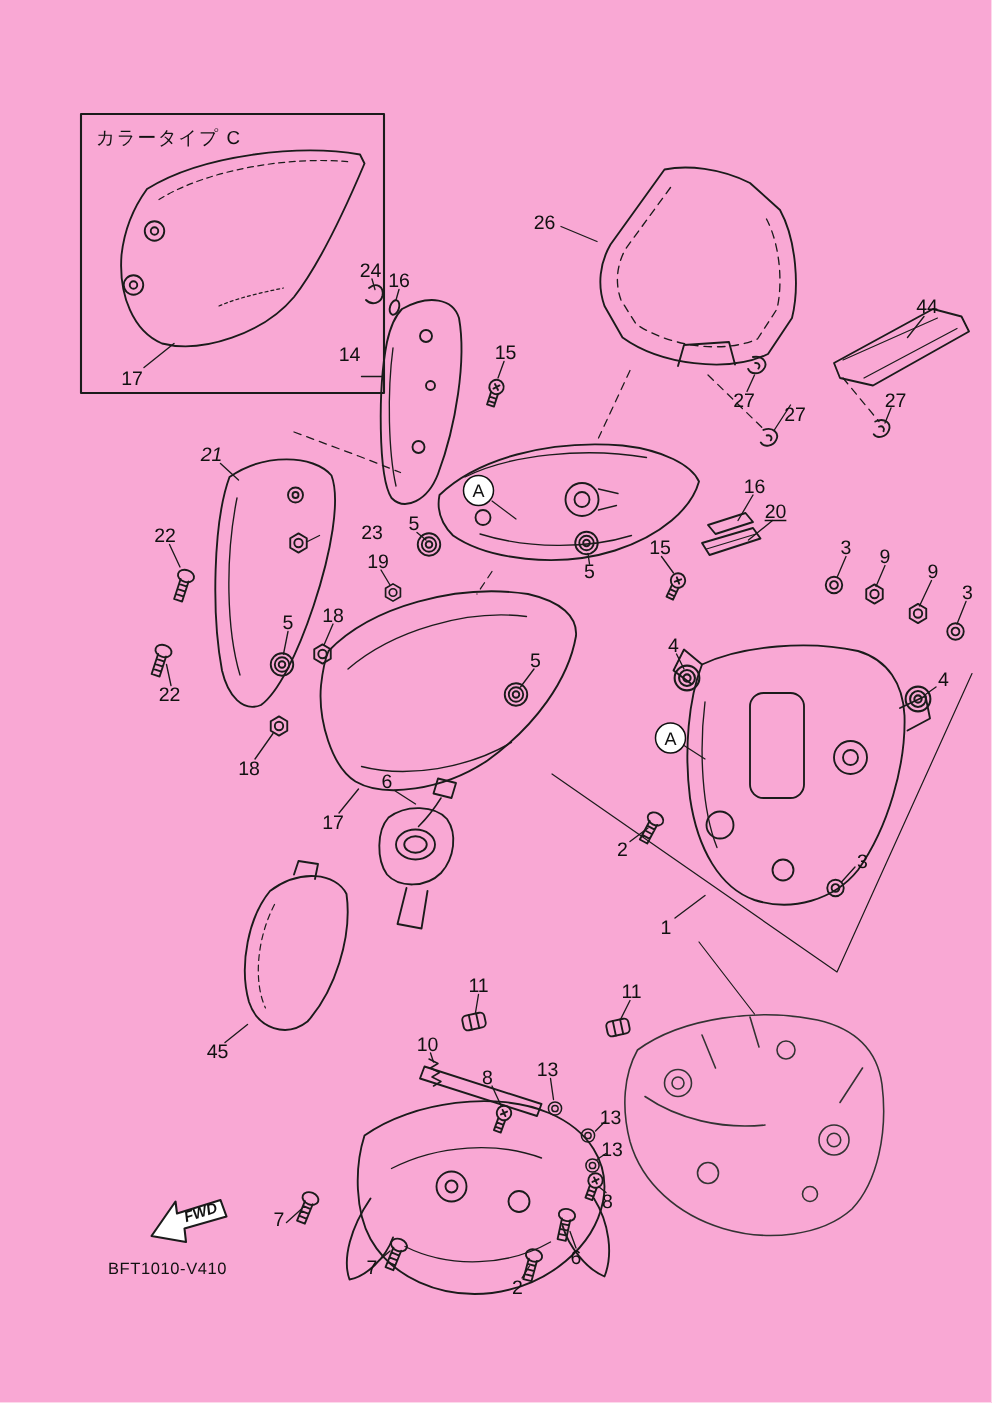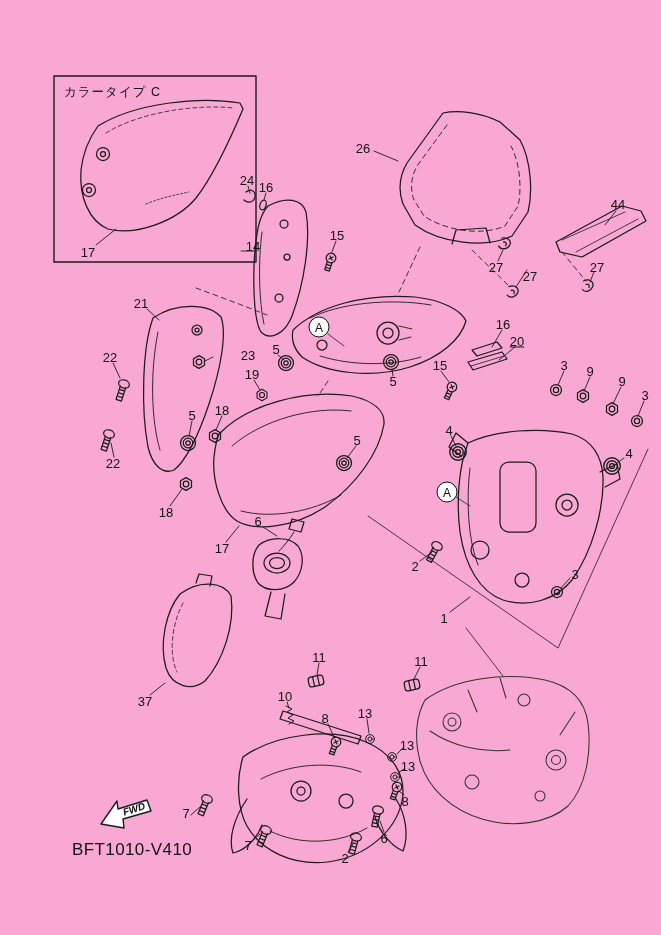--- a/index.html
+++ b/index.html
@@ -2,21 +2,21 @@
 <html><head>
 <meta charset="utf-8">
 <style>
   html,body{margin:0;padding:0;background:#ffffff;}
   .stage{position:relative;width:661px;height:935px;background:#f9a8d4;font-family:"Liberation Sans",sans-serif;overflow:hidden;}
   .stage svg{position:absolute;left:0;top:0;}
   .callout-layer{position:absolute;left:0;top:0;width:100%;height:100%;}
   .callout{position:absolute;transform:translate(-50%,-50%);font-size:13px;color:#111;white-space:nowrap;line-height:1;}
   .detail-marker{position:absolute;transform:translate(-50%,-50%);width:19px;height:19px;border:1.4px solid #111;border-radius:50%;display:flex;align-items:center;justify-content:center;font-size:12px;color:#111;background:#fff;line-height:1;}
   .colortype{position:absolute;left:64px;top:84px;font-size:12.5px;color:#111;letter-spacing:1px;}
-  .drawno{position:absolute;left:72px;top:840px;font-size:17px;color:#111;letter-spacing:.4px;text-align:center;}
+  .drawno{position:absolute;left:72px;top:840px;font-size:11px;color:#111;letter-spacing:.4px;text-align:center;}
   .fwd{position:absolute;left:134px;top:809px;transform:translate(-50%,-50%) rotate(-18deg);font-size:10px;font-weight:700;font-style:italic;color:#111;}
 </style>
 </head>
 <body>
 
 <div class="stage">
 
   <svg width="661" height="935" viewBox="0 0 661 935">
     <defs>
       <g id="washer">
@@ -201,26 +201,26 @@
   <div class="colortype">カラータイプ C</div>
   <div class="fwd">FWD</div>
   <div class="drawno">BFT1010-V410</div>
 
   <div class="callout-layer">
       <span class="callout" style="left: 88px; top: 252px;">17</span>
       <span class="callout" style="left: 363px; top: 148px;">26</span>
       <span class="callout" style="left: 618px; top: 204px;">44</span>
       <span class="callout" style="left: 247px; top: 180px;">24</span>
       <span class="callout" style="left: 266px; top: 187px;">16</span>
-      <span class="callout" style="left: 233px; top: 246px; margin-left: 20px;">14</span>
+      <span class="callout" style="left: 233px; top: 236px;">14</span>
       <span class="callout" style="left: 337px; top: 235px;">15</span>
       <span class="callout" style="left: 496px; top: 267px;">27</span>
       <span class="callout" style="left: 530px; top: 276px;">27</span>
       <span class="callout" style="left: 597px; top: 267px;">27</span>
-      <span class="callout" style="left: 141px; top: 303px;">21</span>
+      <span class="callout" style="left: 141px; top: 303px; font-style: italic;">21</span>
       <span class="callout" style="left: 110px; top: 357px;">22</span>
       <span class="callout" style="left: 220px; top: 355px; margin-left: 28px;">23</span>
       <span class="callout" style="left: 276px; top: 349px;">5</span>
       <span class="callout" style="left: 252px; top: 374px;">19</span>
       <span class="callout" style="left: 503px; top: 324px;">16</span>
       <span class="callout" style="left: 517px; top: 341px; text-decoration: underline;">20</span>
       <span class="callout" style="left: 440px; top: 365px;">15</span>
       <span class="callout" style="left: 564px; top: 365px;">3</span>
       <span class="callout" style="left: 590px; top: 371px;">9</span>
       <span class="callout" style="left: 622px; top: 381px;">9</span>
@@ -234,21 +234,21 @@
       <span class="callout" style="left: 629px; top: 453px;">4</span>
       <span class="callout" style="left: 166px; top: 512px;">18</span>
       <span class="callout" style="left: 258px; top: 521px;">6</span>
       <span class="callout" style="left: 222px; top: 548px;">17</span>
       <span class="callout" style="left: 415px; top: 566px;">2</span>
       <span class="callout" style="left: 575px; top: 574px;">3</span>
       <span class="callout" style="left: 444px; top: 618px;">1</span>
       <span class="callout" style="left: 319px; top: 657px;">11</span>
       <span class="callout" style="left: 421px; top: 661px;">11</span>
       <span class="callout" style="left: 285px; top: 696px;">10</span>
-      <span class="callout" style="left: 145px; top: 701px;">37</span>
+      <span class="callout" style="left: 145px; top: 701px;">45</span>
       <span class="callout" style="left: 365px; top: 713px;">13</span>
       <span class="callout" style="left: 325px; top: 718px;">8</span>
       <span class="callout" style="left: 407px; top: 745px;">13</span>
       <span class="callout" style="left: 408px; top: 766px;">13</span>
       <span class="callout" style="left: 405px; top: 801px;">8</span>
       <span class="callout" style="left: 186px; top: 813px;">7</span>
       <span class="callout" style="left: 384px; top: 838px;">6</span>
       <span class="callout" style="left: 248px; top: 845px;">7</span>
       <span class="callout" style="left: 345px; top: 858px;">2</span>
       <span class="detail-marker" style="left: 319px; top: 327px;">A</span>

